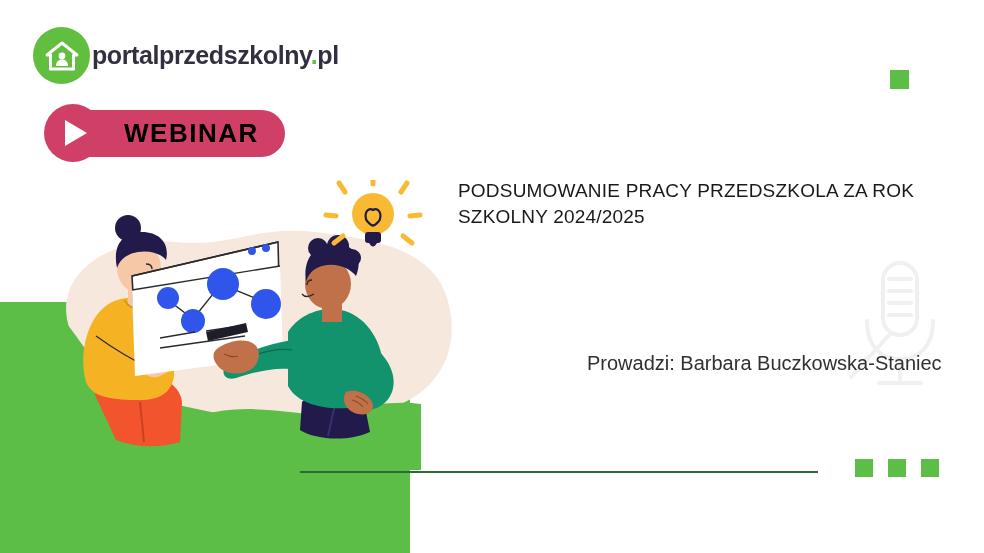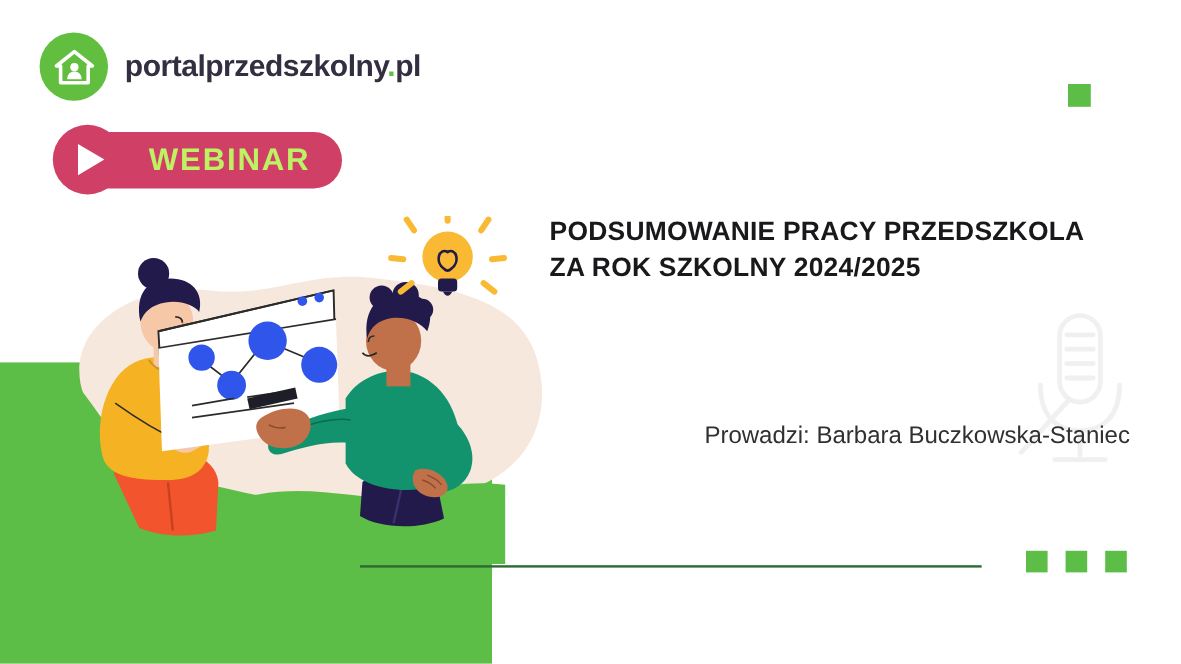--- a/index.html
+++ b/index.html
@@ -36,21 +36,21 @@
   .hrule {
     position:absolute;
     left:300px; top:471px;
     width:518px; height:2px;
     background:#2E6B33;
   }
 
   
   .logo-row {
     position:absolute; left:33px; top:27px;
-    display:flex; align-items:center; gap:14px;
+    display:flex; align-items:center; gap:2px;
   }
   .logo-mark {
     width:57px; height:57px; border-radius:50%;
     background:#61BE3E;
     display:flex; align-items:center; justify-content:center;
   }
   .logo-text {
     font-size:25px; font-weight:bold; letter-spacing:-0.4px;
     color:#332F40; white-space:nowrap;
   }
@@ -77,29 +77,29 @@
   }
   .webinar-pill {
     margin-left:-16px;
     height:47px;
     background:#CF3F66;
     border-radius:0 24px 24px 0;
     display:flex; align-items:center;
     padding:0 26px 0 38px;
   }
   .webinar-pill span {
-    color:#bef264; font-weight:bold; font-size:26px;
+    color:#000000; font-weight:bold; font-size:26px;
     letter-spacing:1.5px;
   }
 
   
   .title {
     position:absolute; left:458px; top:178px;
     width:470px;
-    font-size:22px; font-weight:bold; line-height:1.38;
+    font-size:19px; font-weight:normal; line-height:1.38;
     letter-spacing:0.2px;
     color:#19191B;
   }
   .presenter {
     position:absolute; left:587px; top:352px;
     font-size:20px; color:#30302F; white-space:nowrap;
   }
 
   
   .mic-wm {

